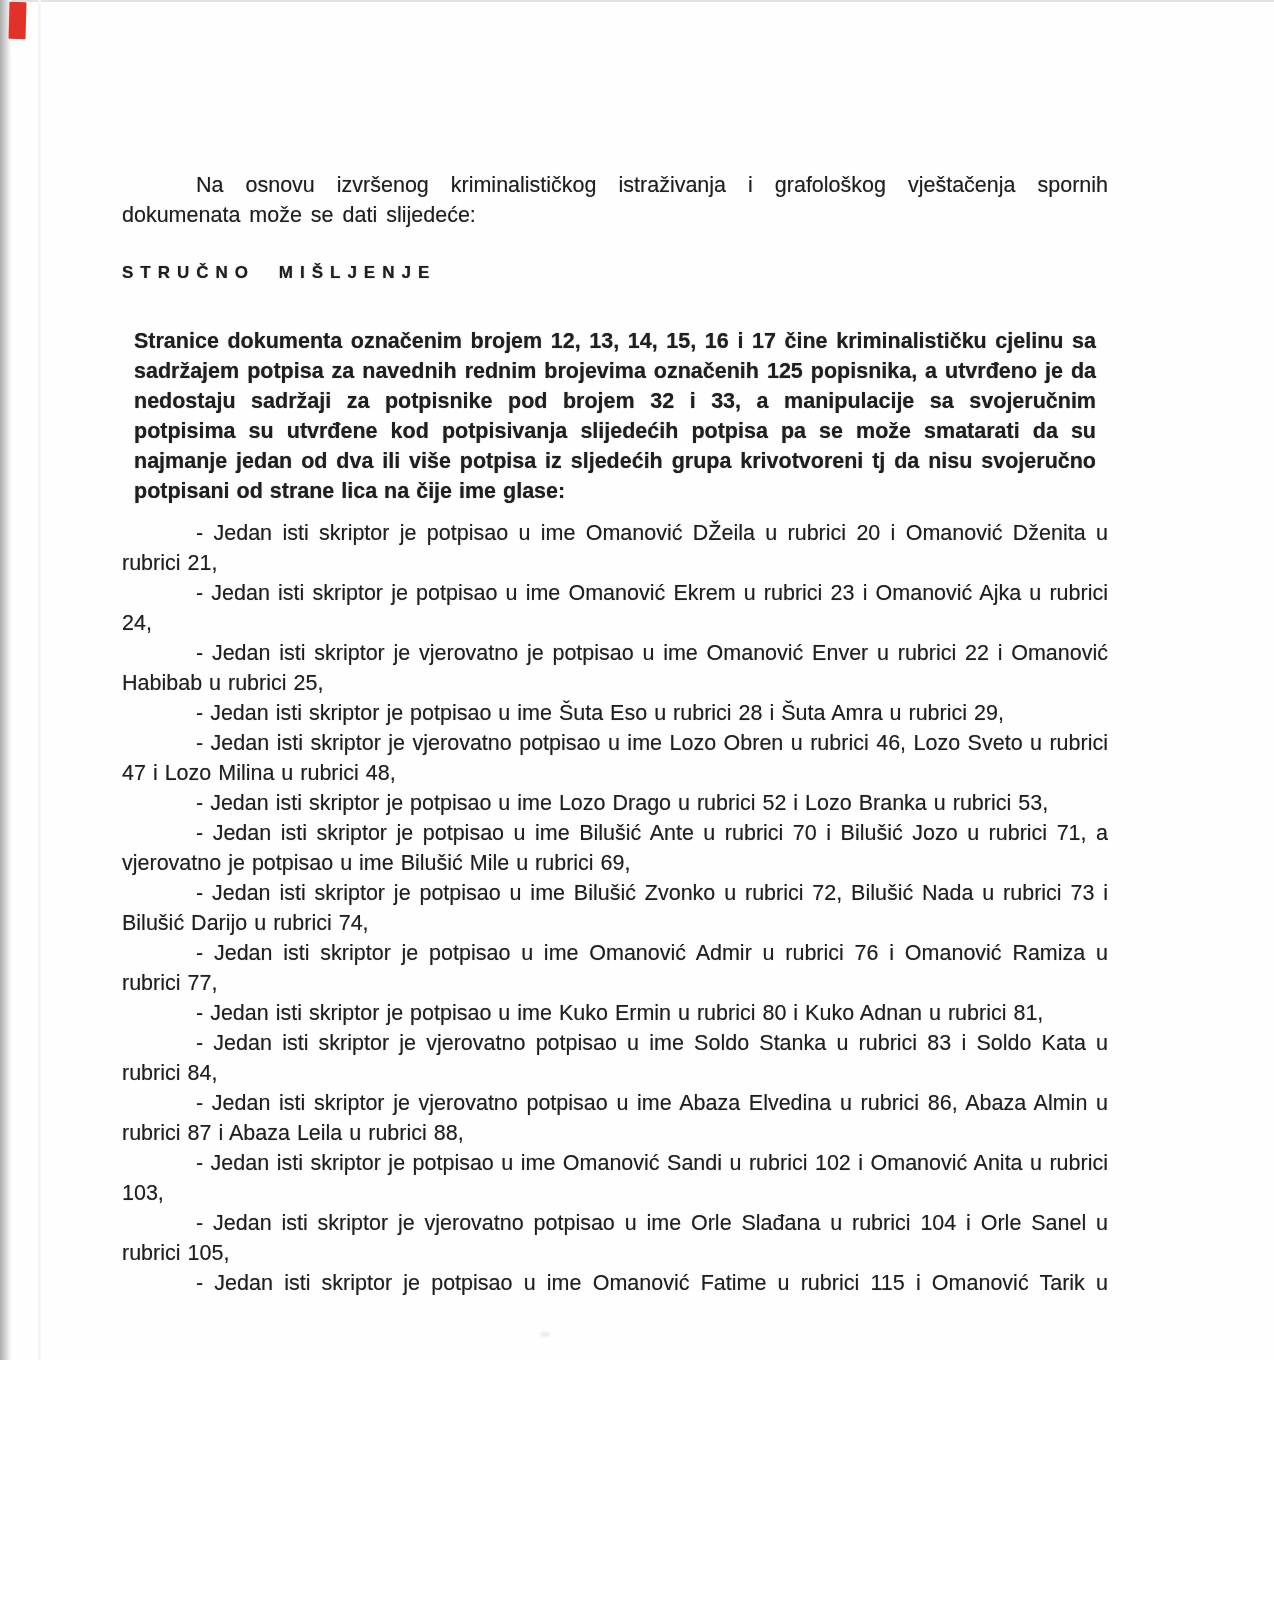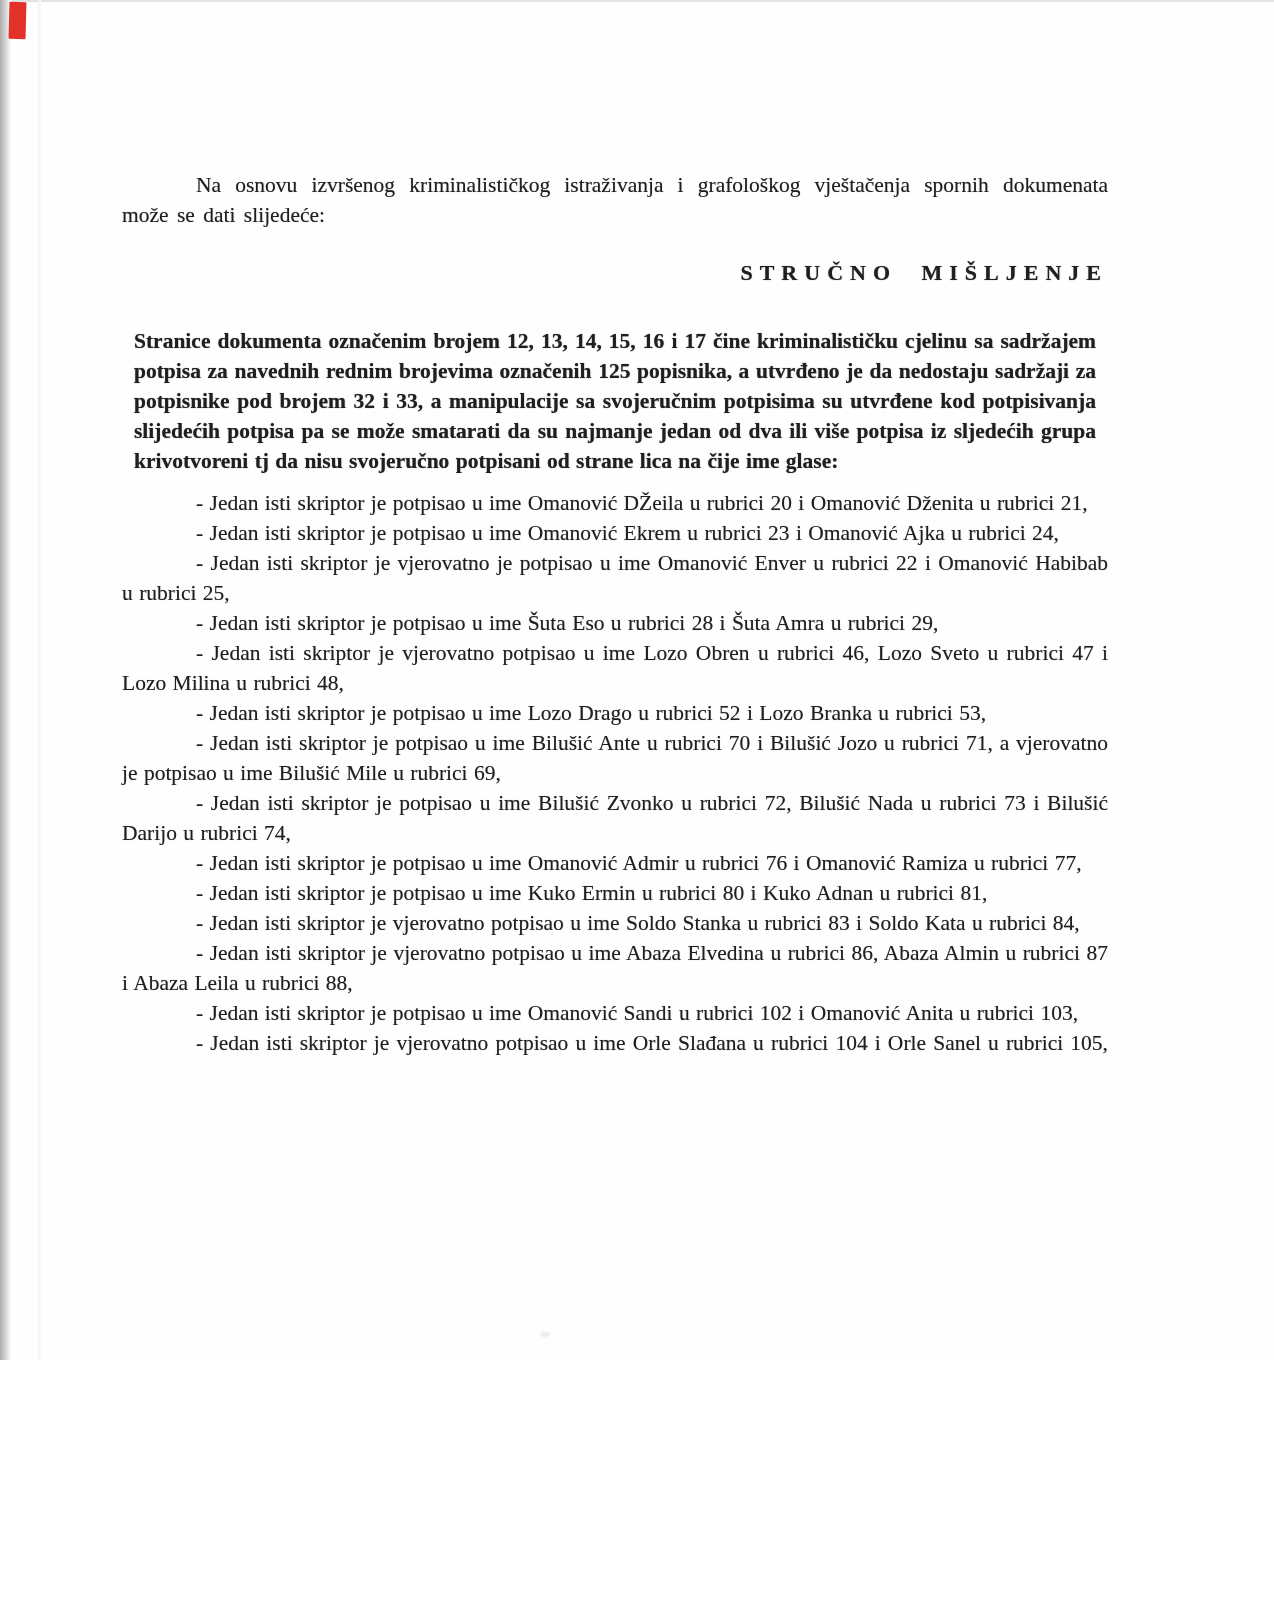--- a/index.html
+++ b/index.html
@@ -6,21 +6,21 @@
     margin: 0;
     padding: 0;
     background: #ffffff;
   }
   .page {
     position: relative;
     width: 1274px;
     height: 1360px;
     background: #fefefe;
     overflow: hidden;
-    font-family: Liberation Serif, serif;
+    font-family: Liberation Sans, sans-serif;
     color: #1f1f1f;
   }
   .top-hairline {
     position: absolute;
     left: 0; top: 0;
     width: 100%; height: 2px;
     background: #e3e3e3;
   }
   .left-edge-shadow {
     position: absolute;
@@ -52,23 +52,23 @@
     text-align: justify;
     text-shadow: 0 0 0.8px rgba(25,25,25,0.45);
   }
   .intro {
     margin: 0 0 28px 0;
     text-indent: 74px;
     word-spacing: 3px;
   }
   .heading {
     margin: 0 0 38px 0;
-    font-size: 22px;
+    font-size: 17px;
     font-weight: bold;
-    text-align: right;
+    text-align: left;
     letter-spacing: 7px;
     word-spacing: 12px;
     line-height: 30px;
     text-shadow: 0 0 1px rgba(10,10,10,0.6);
   }
   .findings {
     margin: 12px;
     font-weight: bold;
     word-spacing: 1px;
     text-shadow: 0 0 1px rgba(10,10,10,0.6);
@@ -134,20 +134,21 @@
         <p>- Jedan isti skriptor je vjerovatno potpisao u ime Lozo Obren u rubrici 46, Lozo Sveto u rubrici 47 i Lozo Milina u rubrici 48,</p>
         <p>- Jedan isti skriptor je potpisao u ime Lozo Drago u rubrici 52 i Lozo Branka u rubrici 53,</p>
         <p>- Jedan isti skriptor je potpisao u ime Bilušić Ante u rubrici 70 i Bilušić Jozo u rubrici 71, a vjerovatno je potpisao u ime Bilušić Mile u rubrici 69,</p>
         <p>- Jedan isti skriptor je potpisao u ime Bilušić Zvonko u rubrici 72, Bilušić Nada u rubrici 73 i Bilušić Darijo u rubrici 74,</p>
         <p>- Jedan isti skriptor je potpisao u ime Omanović Admir u rubrici 76 i Omanović Ramiza u rubrici 77,</p>
         <p>- Jedan isti skriptor je potpisao u ime Kuko Ermin u rubrici 80 i Kuko Adnan u rubrici 81,</p>
         <p>- Jedan isti skriptor je vjerovatno potpisao u ime Soldo Stanka u rubrici 83 i Soldo Kata u rubrici 84,</p>
         <p>- Jedan isti skriptor je vjerovatno potpisao u ime Abaza Elvedina u rubrici 86, Abaza Almin u rubrici 87 i Abaza Leila u rubrici 88,</p>
         <p>- Jedan isti skriptor je potpisao u ime Omanović Sandi u rubrici 102 i Omanović Anita u rubrici 103,</p>
         <p>- Jedan isti skriptor je vjerovatno potpisao u ime Orle Slađana u rubrici 104 i Orle Sanel u rubrici 105,</p>
+        <p>- Jedan isti skriptor je potpisao u ime Omanović Fatime u rubrici 115 i Omanović Tarik u</p>
       </div>
   </div>
 
   <div class="page-number">10</div>
 
   <svg class="paraph" width="130" height="38" viewBox="0 0 130 38">
     <g fill="none" stroke="#6e6e6e" stroke-width="2.6" stroke-linecap="round" opacity="0.9">
       <path d="M 14,37 C 10,26 14,16 20,17 C 26,18 25,30 18,36"></path>
       <path d="M 58,37 C 64,24 70,10 75,5 C 80,10 85,24 91,37"></path>
       <path d="M 34,34 C 58,26 92,20 126,25"></path>

